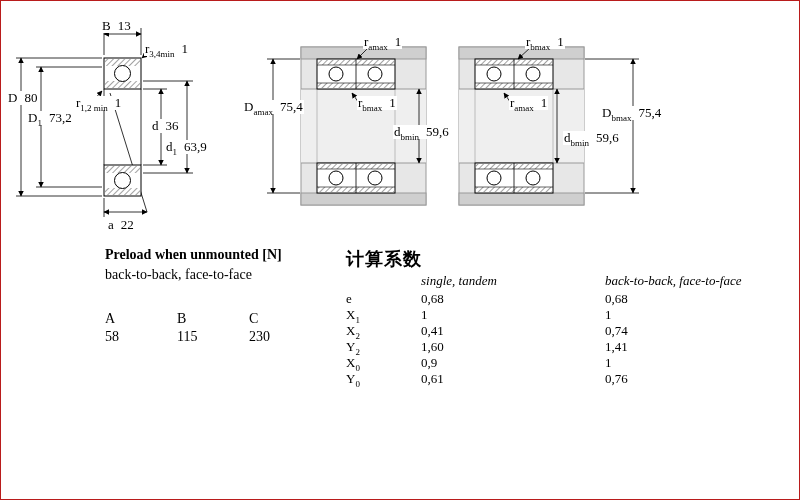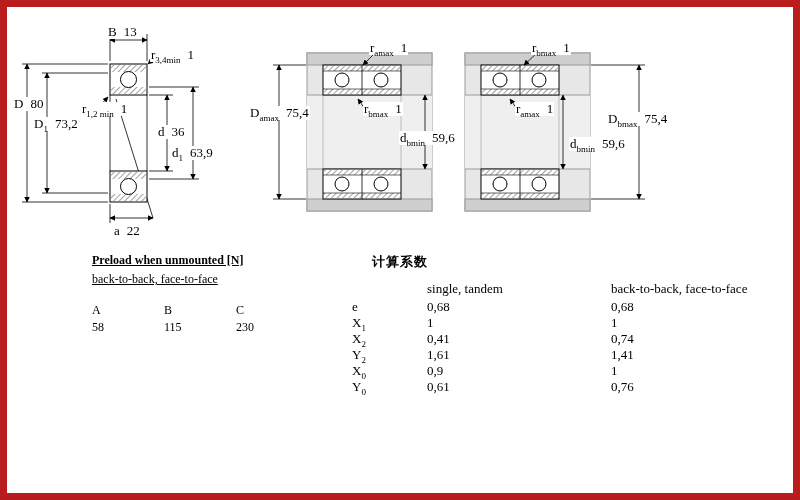--- a/index.html
+++ b/index.html
@@ -1,49 +1,49 @@
 <!DOCTYPE html>
 <html><head>
 <meta charset="utf-8">
 <style>
   html,body{margin:0;padding:0;background:#fff;}
   .page{
     position:relative;
     width:800px;height:500px;
     box-sizing:border-box;
-    border:7px solid #b91c1c;
+    border:1px solid #b91c1c;
     background:#fff;
     font-family:"Liberation Serif","DejaVu Serif",serif;
     color:#000;
     overflow:hidden;
   }
   svg.art{position:absolute;left:0;top:0;}
   
   .dim{
     position:absolute;
     font-size:13px;
     line-height:1.05;
     white-space:nowrap;
     background:#fff;
     padding:0 1px;
   }
   .dim sub{font-size:9px;line-height:0;}
   .dim .val{margin-left:7px;}
   
-  .preload{position:absolute;left:85px;top:246px;font-size:12px;text-decoration:underline;}
+  .preload{position:absolute;left:104px;top:246px;font-size:14px;}
   .preload .title{font-weight:bold;}
   .preload .subtitle{margin-top:4px;}
   .preload .row{margin-top:0;}
-  .preload .hdr{margin-top:16px;}
+  .preload .hdr{margin-top:28px;}
   .preload .vals{margin-top:2px;}
   .preload .row span{display:inline-block;width:72px;}
   
   .factors{position:absolute;left:345px;top:246px;width:445px;font-size:13px;}
-  .factors .title{font-weight:bold;font-size:13px;letter-spacing:1px;margin-left:20px;}
-  .f-head{position:relative;height:16px;margin-top:10px;}
+  .factors .title{font-weight:bold;font-size:18px;letter-spacing:1px;}
+  .f-head{position:relative;height:16px;margin-top:2px;font-style:italic;}
   .f-row{position:relative;height:16px;line-height:16px;}
   .f-head .v1,.f-row .v1{position:absolute;left:75px;top:0;}
   .f-head .v2,.f-row .v2{position:absolute;left:259px;top:0;}
   .f-row .lbl{position:absolute;left:0;top:0;}
   .f-row sub{font-size:9px;line-height:0;}
   .f-body{margin-top:2px;}
 </style>
 </head>
 <body>
 
@@ -260,21 +260,21 @@
         <span class="v1">1</span>
         <span class="v2">1</span>
       </div>
       <div class="f-row">
         <span class="lbl"><span>X</span><sub>2</sub></span>
         <span class="v1">0,41</span>
         <span class="v2">0,74</span>
       </div>
       <div class="f-row">
         <span class="lbl"><span>Y</span><sub>2</sub></span>
-        <span class="v1">1,61</span>
+        <span class="v1">1,60</span>
         <span class="v2">1,41</span>
       </div>
       <div class="f-row">
         <span class="lbl"><span>X</span><sub>0</sub></span>
         <span class="v1">0,9</span>
         <span class="v2">1</span>
       </div>
       <div class="f-row">
         <span class="lbl"><span>Y</span><sub>0</sub></span>
         <span class="v1">0,61</span>

